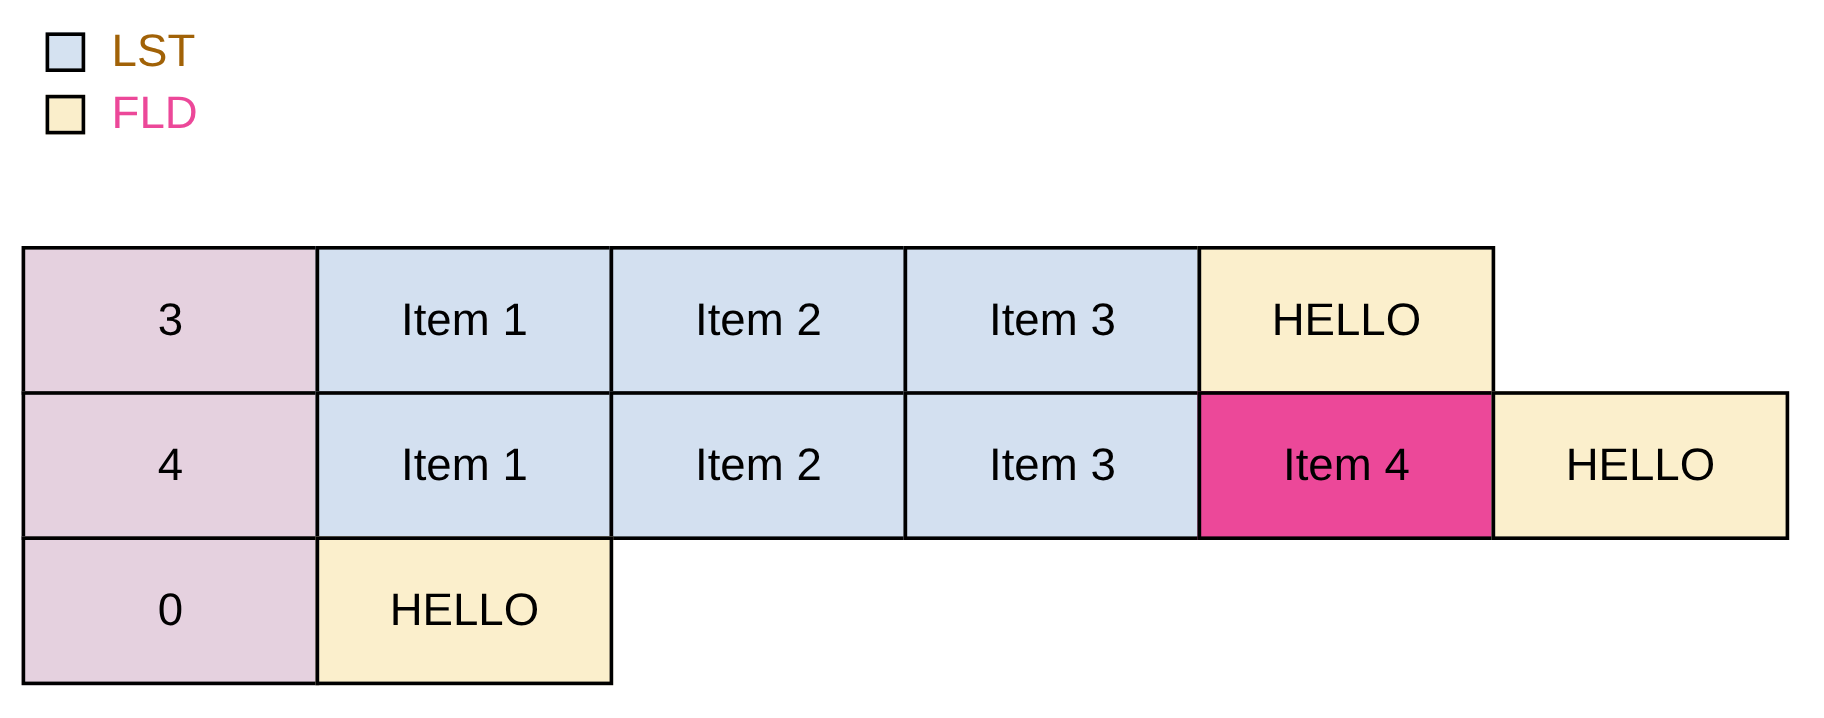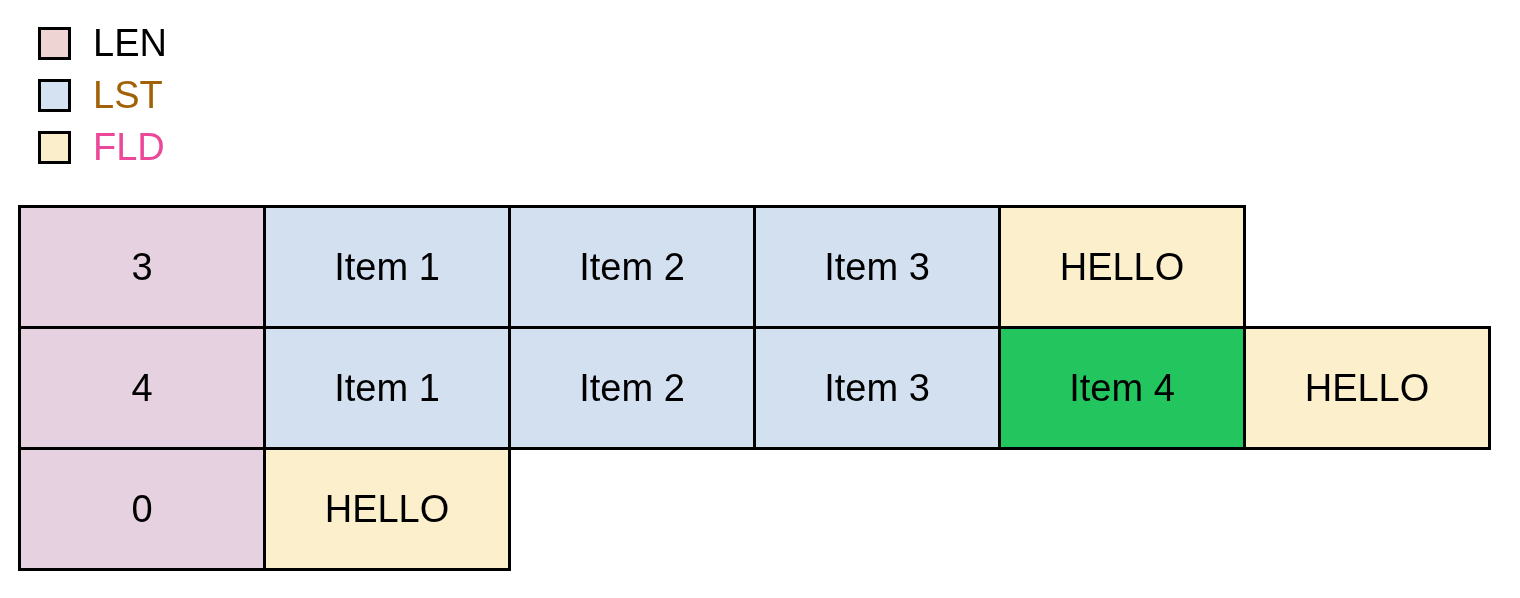--- a/index.html
+++ b/index.html
@@ -74,24 +74,20 @@
   }
   .cell:first-child {
     margin-left: 0;
   }
 </style>
 </head>
 <body style="background: rgb(255, 255, 255);">
 
 <div id="legend">
   <div class="legend-row">
-    <span class="legend-swatch" style="background: rgb(239, 212, 212); border-color: rgb(0, 0, 0);"></span>
-    <span class="legend-label" style="color: rgb(0, 0, 0);">LEN</span>
-  </div>
-  <div class="legend-row">
     <span class="legend-swatch" style="background: rgb(213, 226, 241); border-color: rgb(0, 0, 0);"></span>
     <span class="legend-label" style="color: #a16207;">LST</span>
   </div>
   <div class="legend-row">
     <span class="legend-swatch" style="background: rgb(250, 238, 203); border-color: rgb(0, 0, 0);"></span>
     <span class="legend-label" style="color: #ec4899;">FLD</span>
   </div>
 </div>
 
 <div id="grid">
@@ -100,20 +96,20 @@
     <div class="cell" style="background: rgb(211, 224, 240); border-color: rgb(0, 0, 0); color: rgb(0, 0, 0);">Item 1</div>
     <div class="cell" style="background: rgb(211, 224, 240); border-color: rgb(0, 0, 0); color: rgb(0, 0, 0);">Item 2</div>
     <div class="cell" style="background: rgb(211, 224, 240); border-color: rgb(0, 0, 0); color: rgb(0, 0, 0);">Item 3</div>
     <div class="cell" style="background: rgb(251, 239, 204); border-color: rgb(0, 0, 0); color: rgb(0, 0, 0);">HELLO</div>
   </div>
   <div class="grid-row">
     <div class="cell" style="background: rgb(229, 209, 223); border-color: rgb(0, 0, 0); color: rgb(0, 0, 0);">4</div>
     <div class="cell" style="background: rgb(211, 224, 240); border-color: rgb(0, 0, 0); color: rgb(0, 0, 0);">Item 1</div>
     <div class="cell" style="background: rgb(211, 224, 240); border-color: rgb(0, 0, 0); color: rgb(0, 0, 0);">Item 2</div>
     <div class="cell" style="background: rgb(211, 224, 240); border-color: rgb(0, 0, 0); color: rgb(0, 0, 0);">Item 3</div>
-    <div class="cell" style="background: #22c55e; border-color: rgb(0, 0, 0); color: rgb(0, 0, 0);">Item 4</div>
+    <div class="cell" style="background: #ec4899; border-color: rgb(0, 0, 0); color: rgb(0, 0, 0);">Item 4</div>
     <div class="cell" style="background: rgb(251, 239, 204); border-color: rgb(0, 0, 0); color: rgb(0, 0, 0);">HELLO</div>
   </div>
   <div class="grid-row">
     <div class="cell" style="background: rgb(229, 209, 223); border-color: rgb(0, 0, 0); color: rgb(0, 0, 0);">0</div>
     <div class="cell" style="background: rgb(251, 239, 204); border-color: rgb(0, 0, 0); color: rgb(0, 0, 0);">HELLO</div>
   </div>
 </div>
 
 </body></html>

